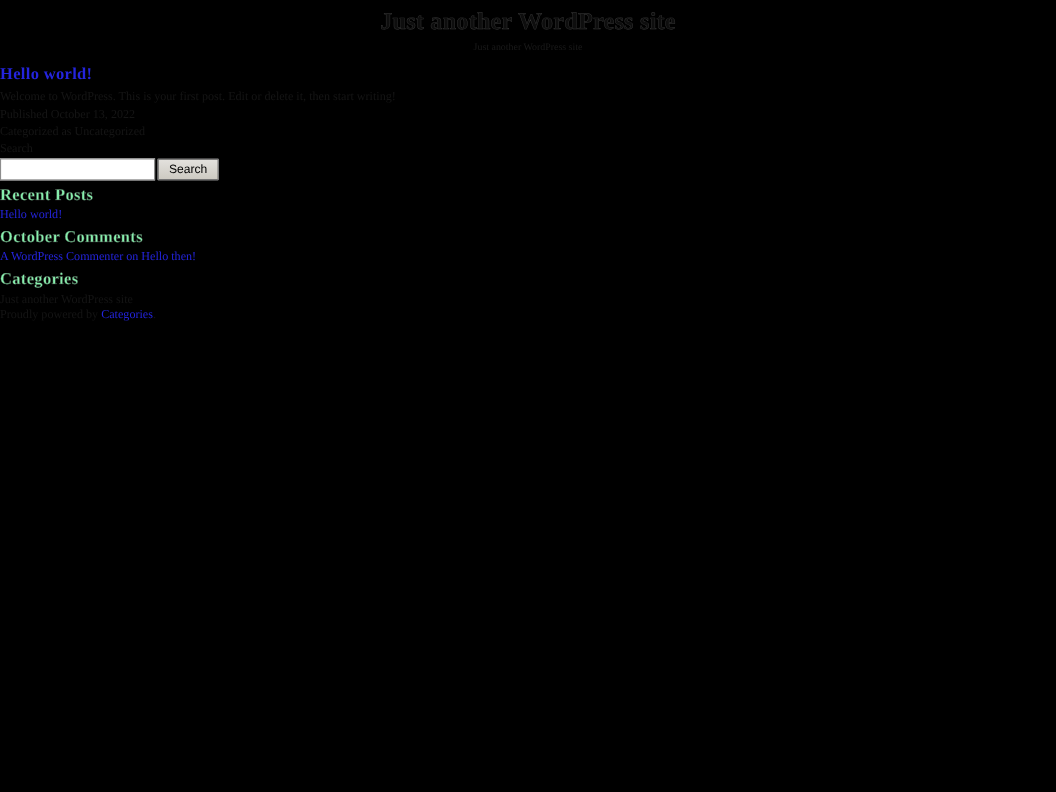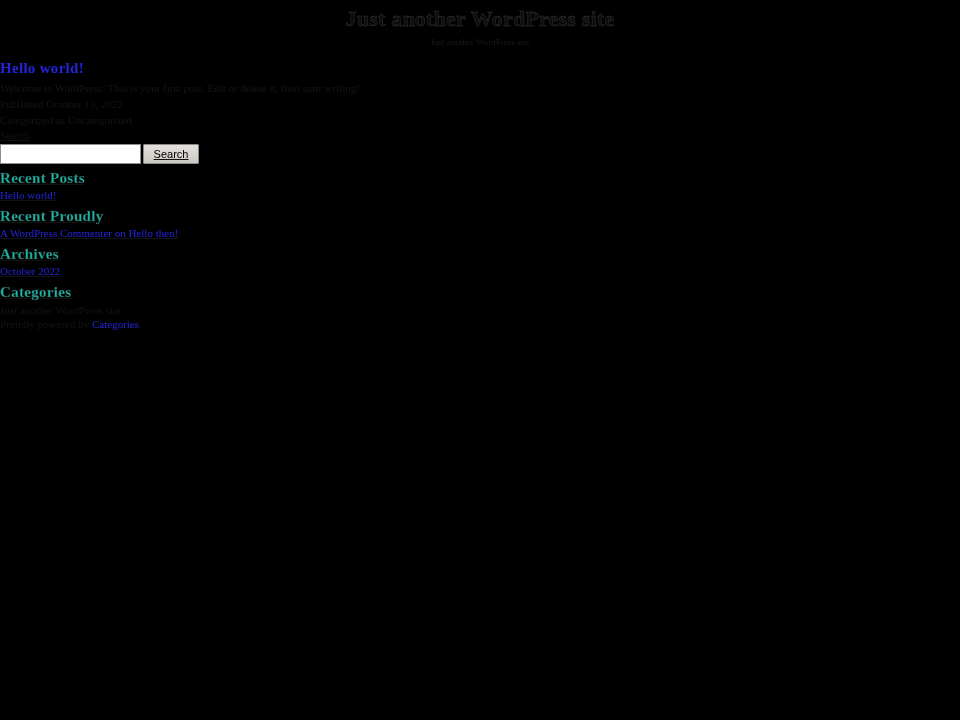--- a/index.html
+++ b/index.html
@@ -102,29 +102,29 @@
     color: #000000;
     font-family: "Liberation Sans", sans-serif;
     font-size: 11px;
     padding: 0 7px;
     border-radius: 1px;
     cursor: pointer;
     line-height: 18px;
   }
 
   
-  .widget { margin: 0; padding: 0; text-decoration: underline; }
+  .widget { margin: 0; padding: 0; }
   .widget-title {
     font-family: "Liberation Serif", "DejaVu Serif", serif;
     font-size: 15px;
     font-weight: bold;
     margin: 6px 0 0 0;
     padding: 0;
     line-height: 1.12;
-    color: #14b8a6;
+    color: #86efac;
     -webkit-text-stroke: 0.35px #343434;
     letter-spacing: 0.3px;
   }
   .widget ul {
     list-style: none;
     margin: 1px 0 0 0;
     padding: 0;
   }
   .widget ul li {
     margin: 0;
@@ -180,36 +180,28 @@
   <section class="widget">
     <h2 class="widget-title">Recent Posts</h2>
     <ul>
       <li>
         <a href="#">Hello world!</a>
       </li>
     </ul>
   </section>
 
   <section class="widget">
-    <h2 class="widget-title">Recent Proudly</h2>
+    <h2 class="widget-title">October Comments</h2>
     <ul>
       <li>
         <a href="#">A WordPress Commenter on Hello then!</a>
       </li>
     </ul>
   </section>
 
-  <section class="widget">
-    <h2 class="widget-title">Archives</h2>
-    <ul>
-      <li>
-        <a href="#">October 2022</a>
-      </li>
-    </ul>
-  </section>
 
   <section class="widget">
     <h2 class="widget-title">Categories</h2>
   </section>
 
 </main>
 
 <footer class="site-footer">
   <p>Just another WordPress site</p>
   <p><span>Proudly powered by </span><a href="#">Categories</a><span>.</span></p>

